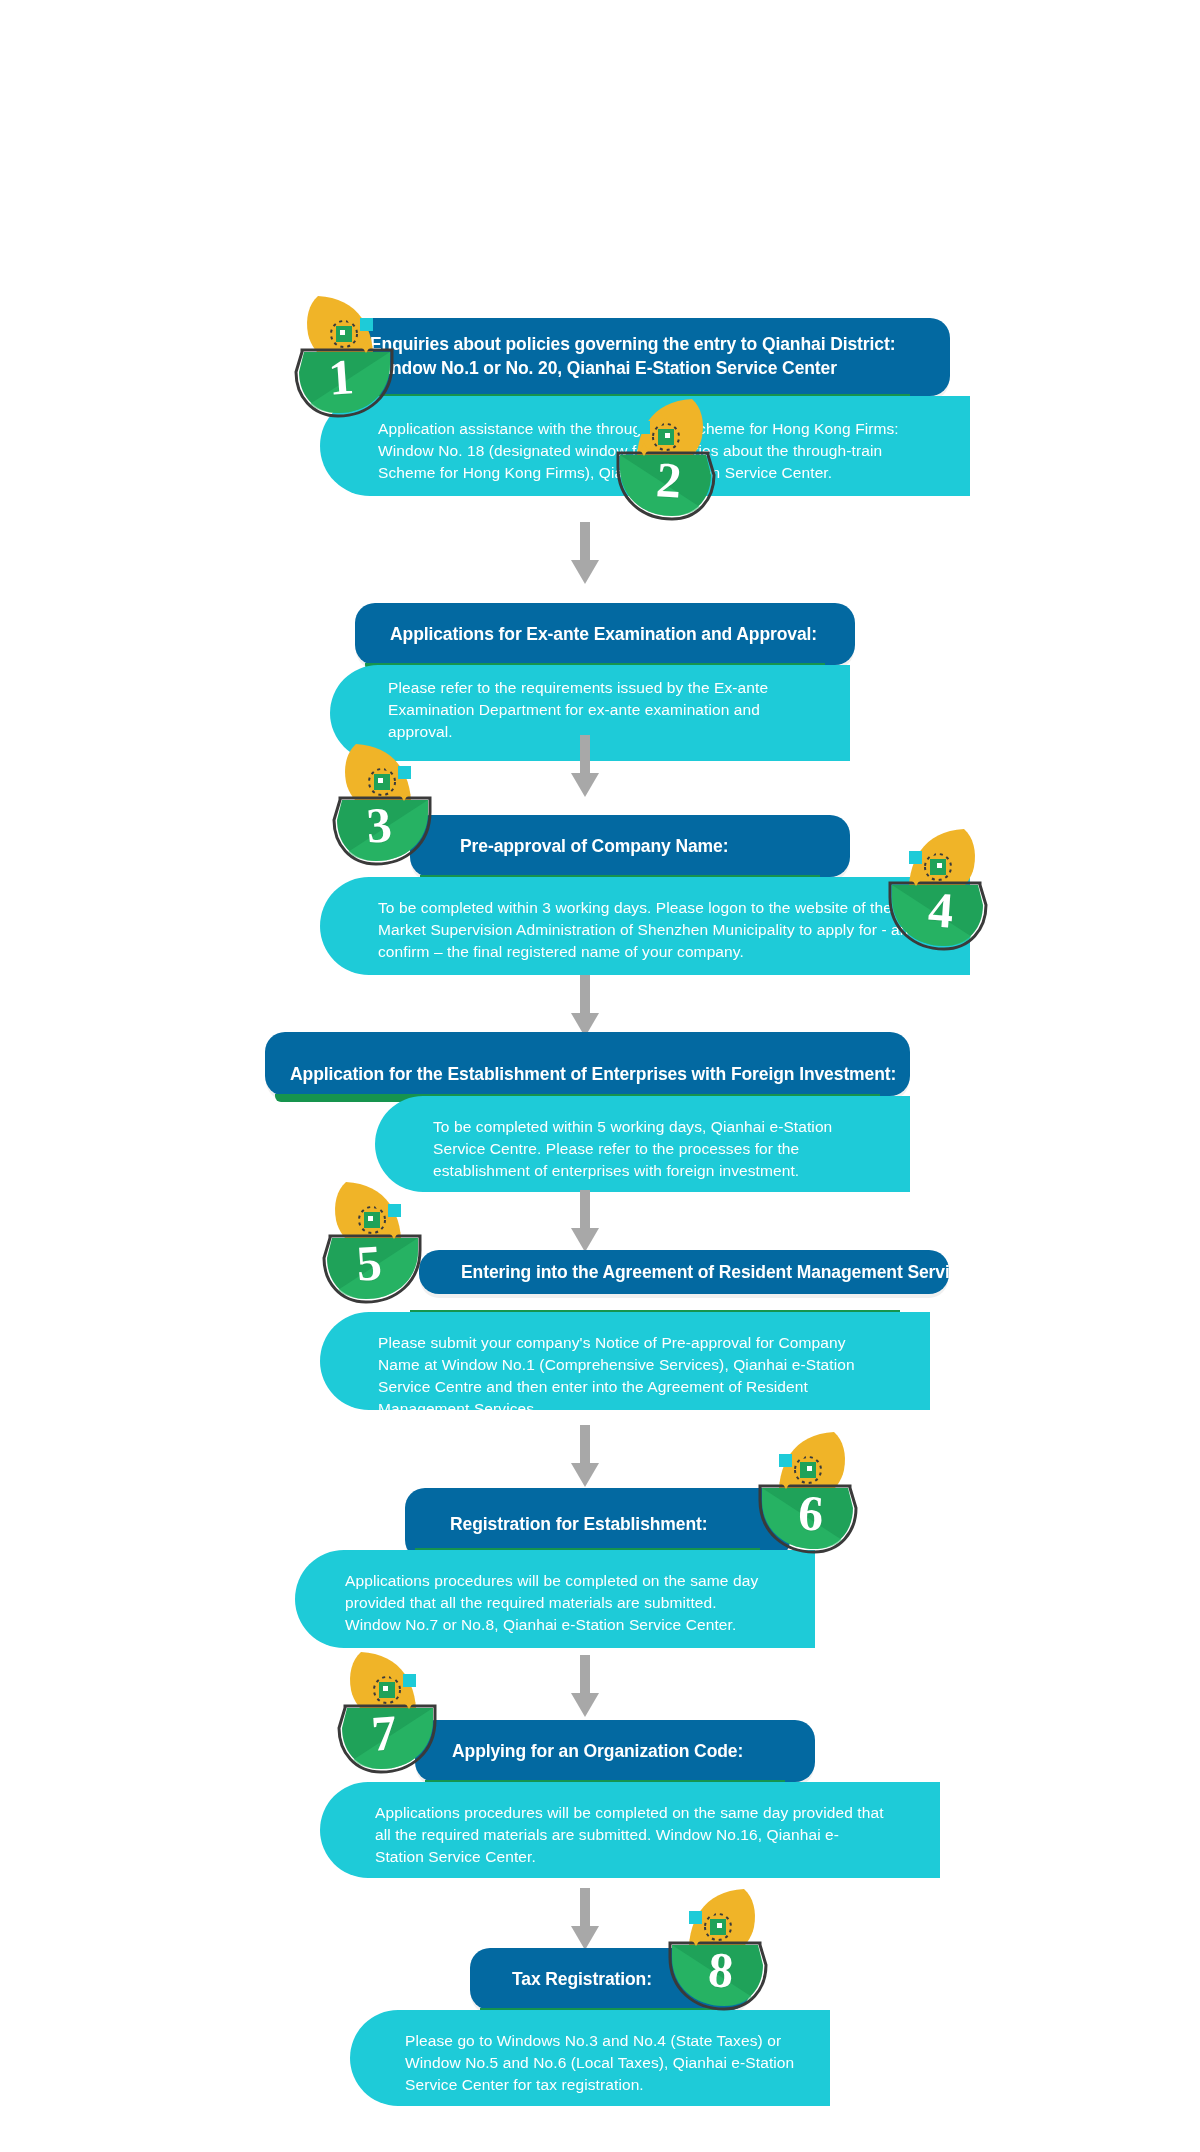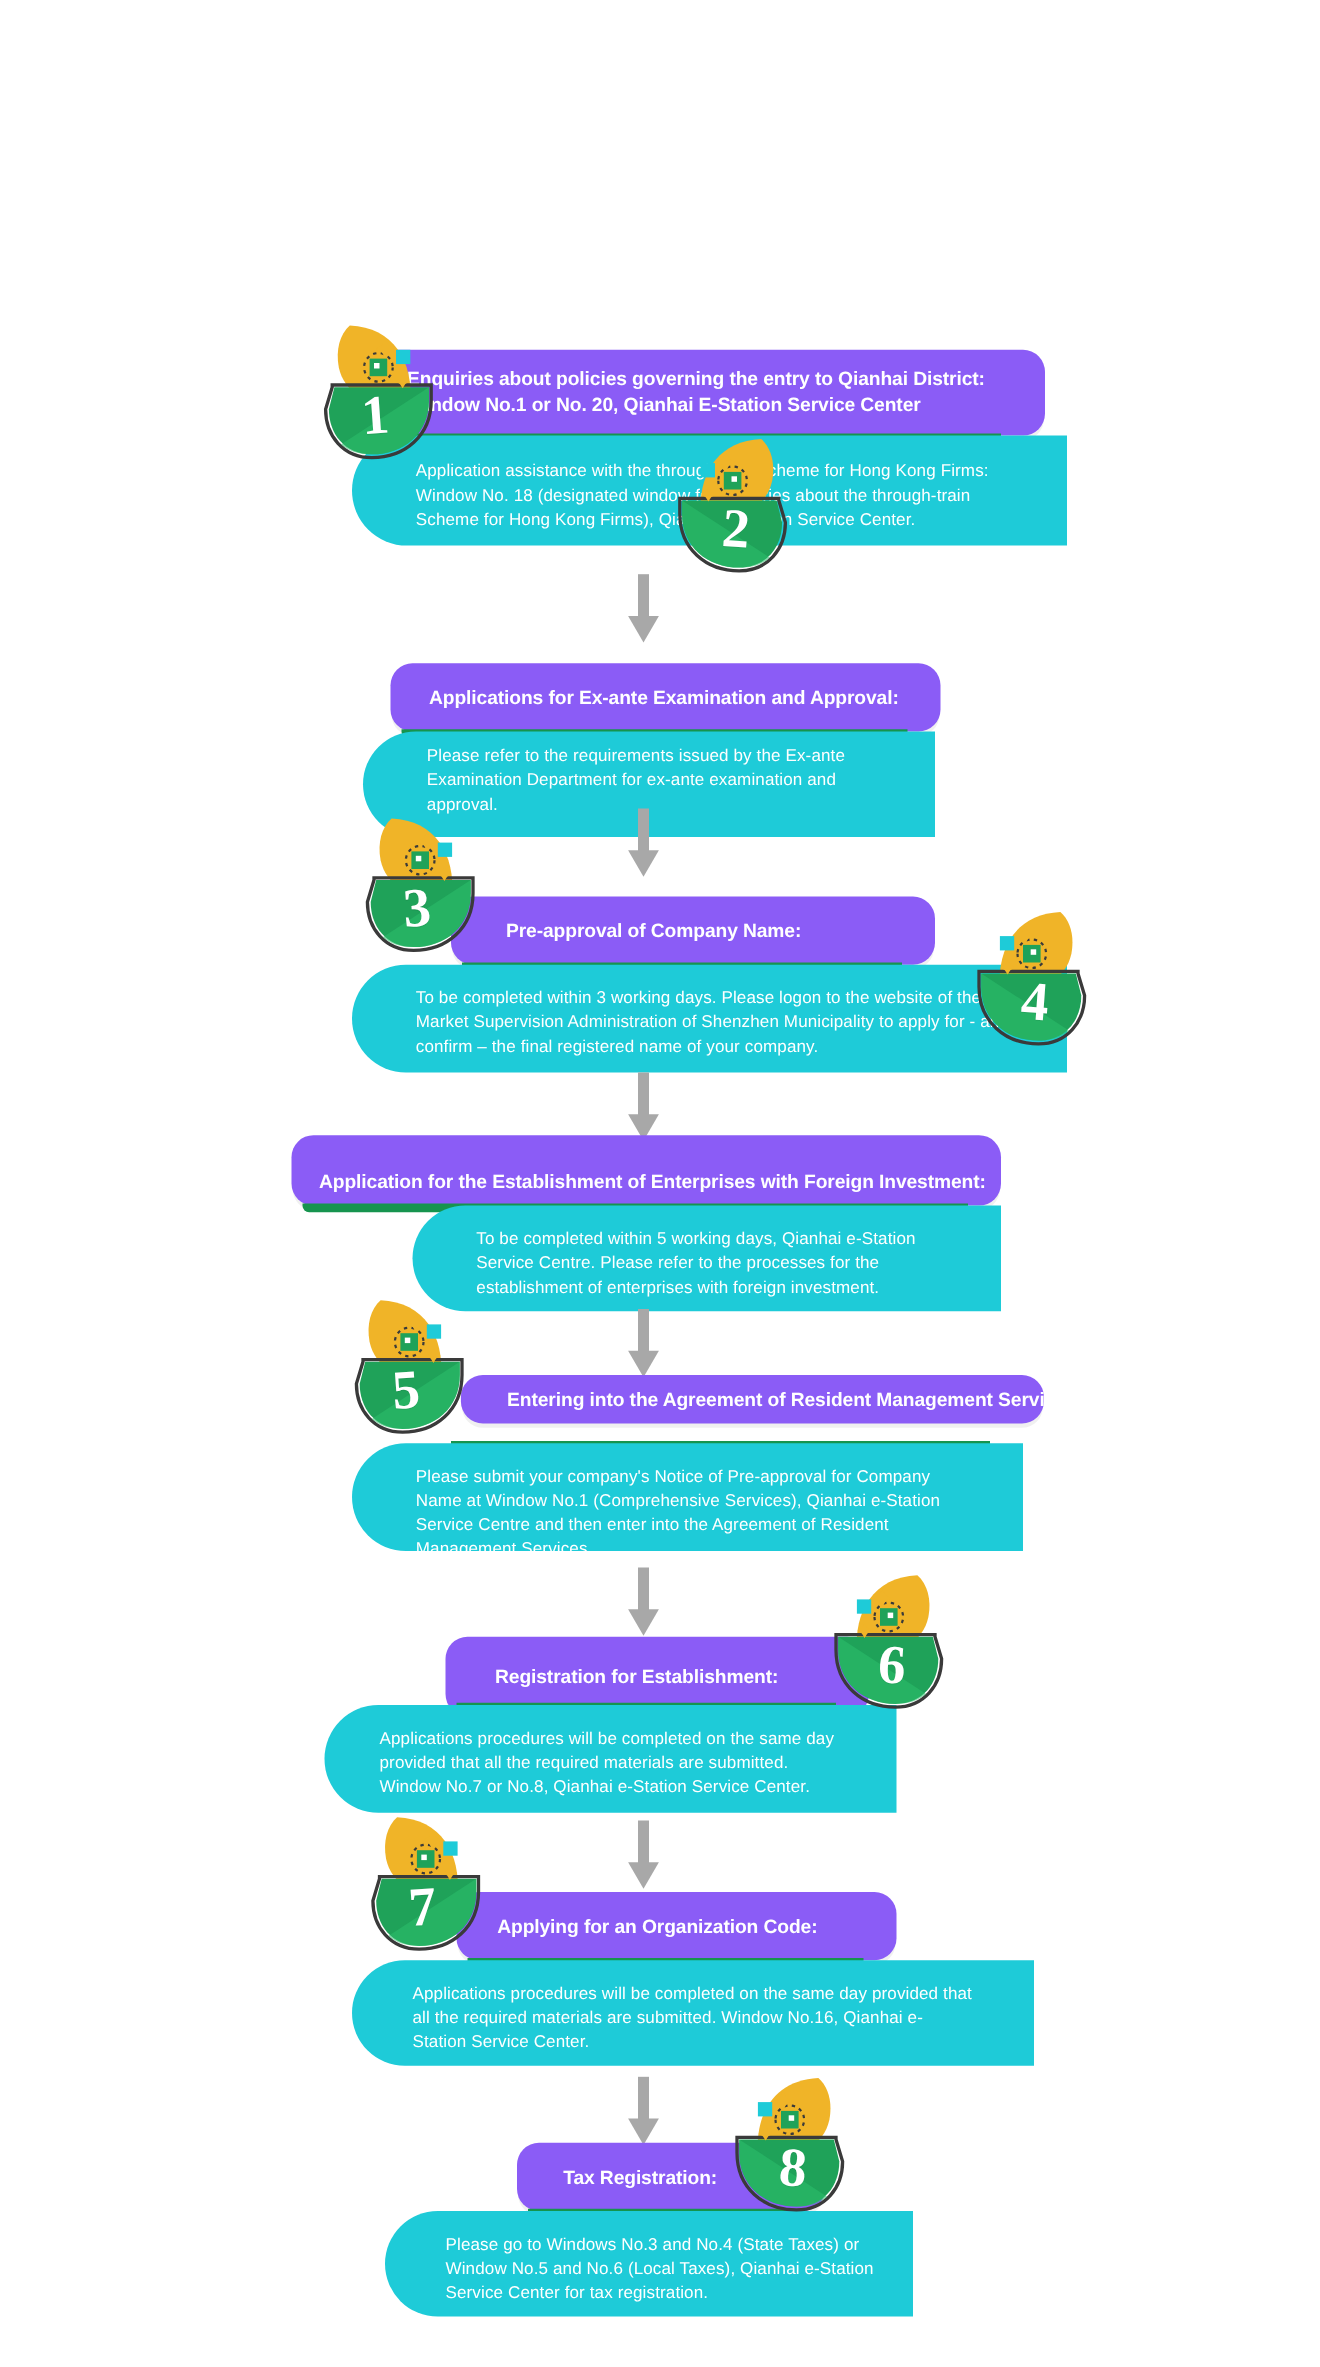--- a/index.html
+++ b/index.html
@@ -36,21 +36,21 @@
     transform:translate(4px,20px) rotate(-4deg);
     text-shadow:0 1px 0 rgba(0,0,0,.07);
   }
   .leaf.flip{transform:scaleX(-1);}
   .leaf.flip .num{transform:scaleX(-1) translate(-4px,20px) rotate(4deg);}
 
   
   .step{position:absolute;}
   .hbar{
     position:absolute;
-    background:#8b5cf6;
+    background:#0369a1;
     border-radius:20px 20px 20px 20px;
     box-shadow:0 5px 0 -1px rgba(0,0,0,0.06);
   }
   .hbar .htext{
     position:absolute; left:0; top:0; right:0; bottom:0;
     display:flex; align-items:center;
     color:#ffffff; font-size:17.5px; font-weight:bold;
     letter-spacing:-0.1px; white-space:nowrap;
   }
   .hshadow{

